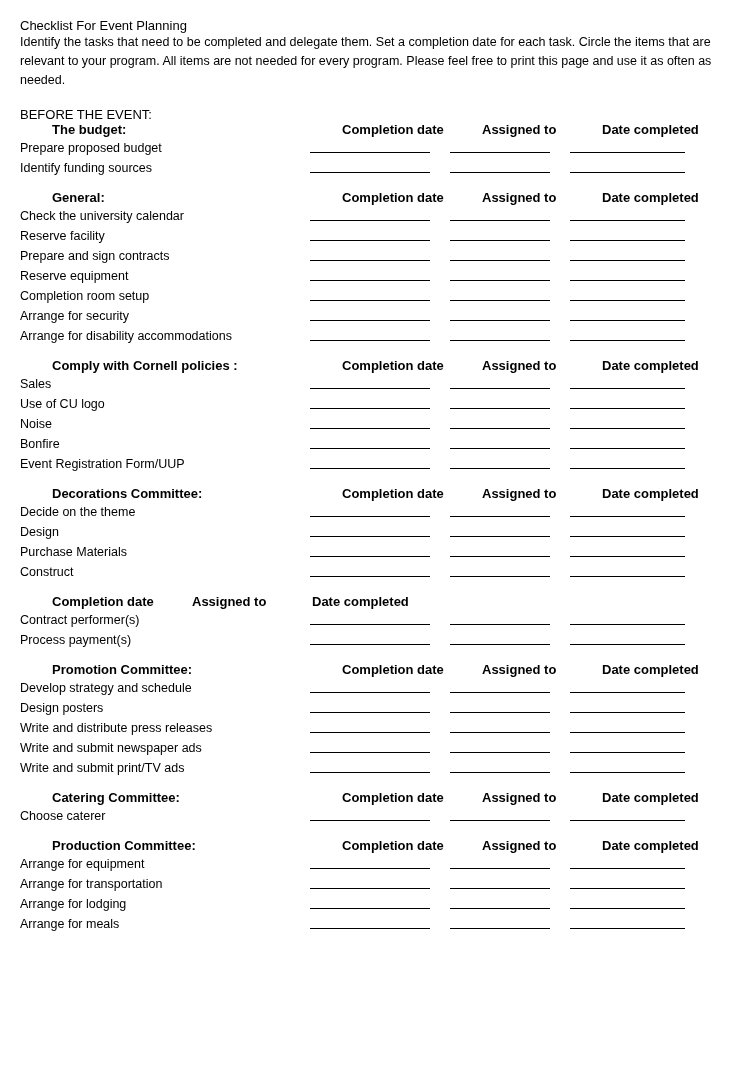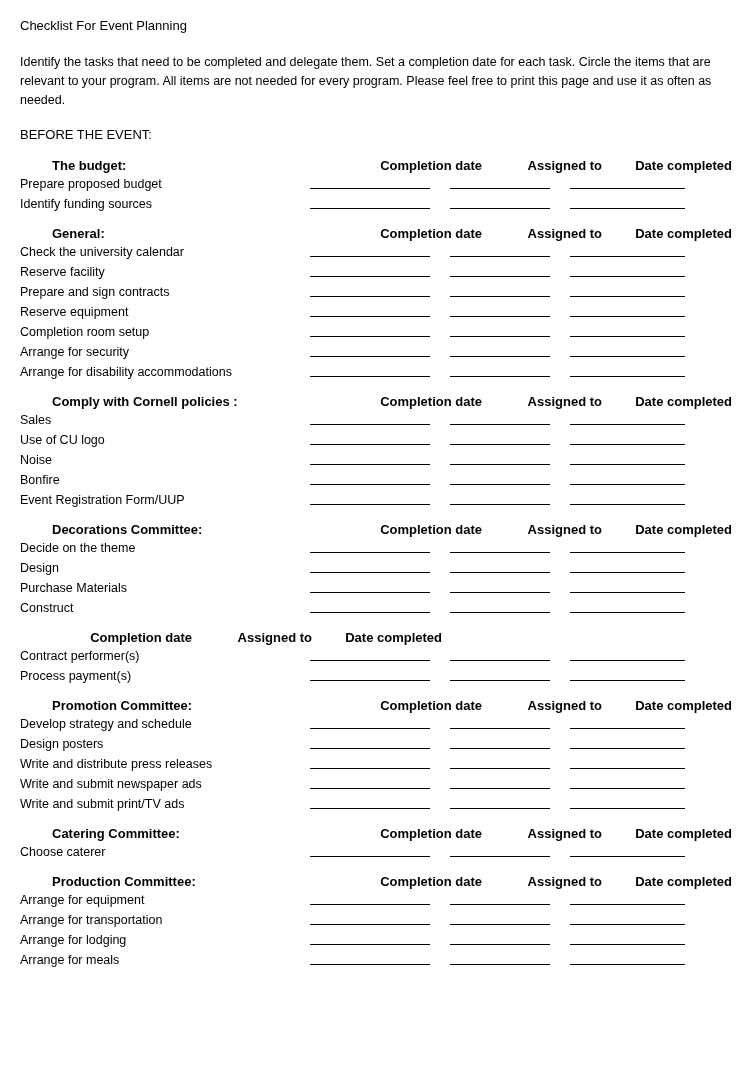--- a/index.html
+++ b/index.html
@@ -8,31 +8,30 @@
       font-size: 13px;
       color: #000;
       background: #fff;
       padding: 18px 20px;
       width: 750px;
       min-height: 1071px;
     }
     h1.page-title {
       font-size: 13px;
       font-weight: normal;
-      margin-bottom: 20px;
     }
     .intro {
       font-size: 12.5px;
       line-height: 1.5;
       margin-bottom: 18px;
     }
     .before-label {
       font-size: 13px;
       font-weight: normal;
-      margin-bottom: 16px;
+      margin-bottom: 0;
     }
     .checklist-section {
       margin-bottom: 14px;
     }
     .section-header-row {
       display: flex;
       align-items: flex-end;
       margin-bottom: 2px;
       margin-left: 32px;
     }
@@ -55,21 +54,20 @@
       min-width: 130px;
       text-align: left;
     }
     .section-heading {
       font-weight: bold;
       font-size: 13px;
     }
     .col-header {
       font-weight: bold;
       font-size: 13px;
-      text-align: right;
     }
     .task-row {
       display: flex;
       align-items: flex-end;
       margin-bottom: 3px;
     }
     .task-name {
       width: 290px;
       min-width: 290px;
       font-size: 12.5px;

